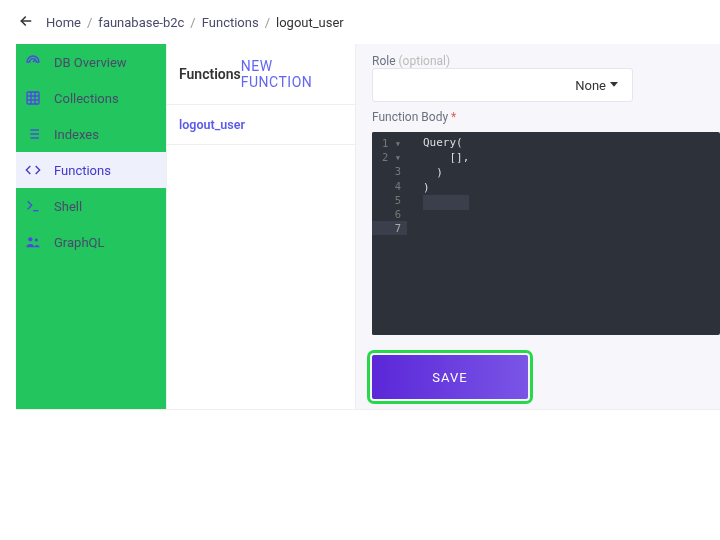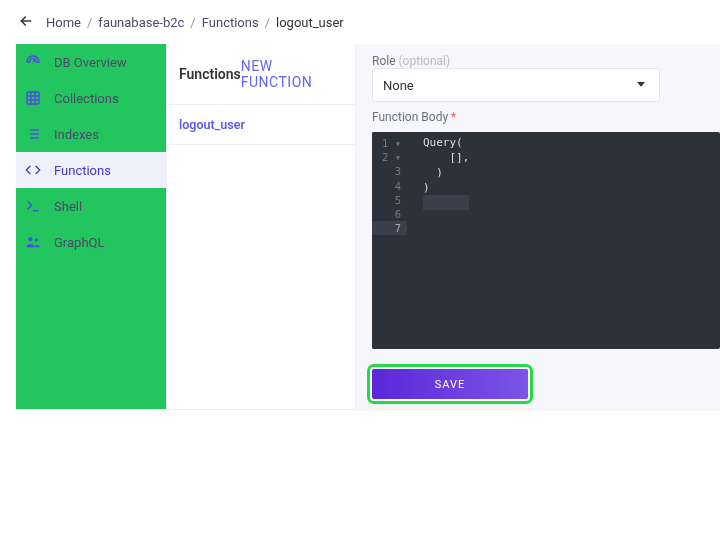--- a/index.html
+++ b/index.html
@@ -57,39 +57,39 @@
     .fn-item { padding: 12px 12px; color: #5a5aee; font-weight: 600; font-size: 12.5px; cursor: pointer; border-bottom: 1px solid #eee;}
     .detail {
       flex: 1; background: #f7f7fb; padding: 10px 0 10px 16px;
       display: flex; flex-direction: column; gap: 8px; overflow: hidden;
     }
     .field-label { font-size: 12px; color: #6b7280; }
     .field-label .opt { color: #bbb; }
     .field-label .req { color: #e05c5c; }
     .select {
       background: #fff; border: 1px solid #e5e5ef; border-radius: 3px;
-      height: 34px; display: flex; align-items: center; justify-content: space-between;
-      padding: 0 10px; cursor: pointer; width: 288px;
+      height: 34px; display: flex; align-items: center; justify-content: flex-end;
+      padding: 0 10px; cursor: pointer; width: 261px;
     }
     .editor {
       background: #2c313a; color: #ddd; font-family: Consolas, Menlo, monospace;
       font-size: 11px; border-radius: 2px; flex: 1; min-height: 200px;
       display: flex; position: relative; overflow: hidden;
     }
     .gutter { background: #2c313a; color: #777; padding: 4px 6px 4px 10px; text-align: right; user-select:none;}
     .gutter .ln { line-height: 1.35; font-size: 10.5px;}
     .gutter .ln.active { background: #3a3f4b; color:#aaa; margin: 0 -6px 0 -10px; padding: 0 6px 0 10px;}
     .code { padding: 4px 6px; line-height: 1.35; white-space: pre; margin-left: 10px; }
     .bool { color: #d19a66; }
     .caret-line { background:#3a3f4b; display:block; height:1.35em; width: calc(100%);}
     .save-row { padding-top: 12px; }
     .save-btn {
-      width: 156px; height: 30px;
+      width: 156px; height: 44px;
       background: linear-gradient(90deg, #5b27d8, #7a55e6);
-      color: #fff; font-size: 11px; letter-spacing: 1px;
+      color: #fff; font-size: 13px; letter-spacing: 1px;
       display: flex; align-items: center; justify-content: center;
       border-radius: 2px; cursor: pointer;
       outline: 3px solid #27d84a; outline-offset: 2px;
     }
     svg { width: 16px; height: 16px; }
   </style>
 </head>
 <body>
 
 <div class="app">

